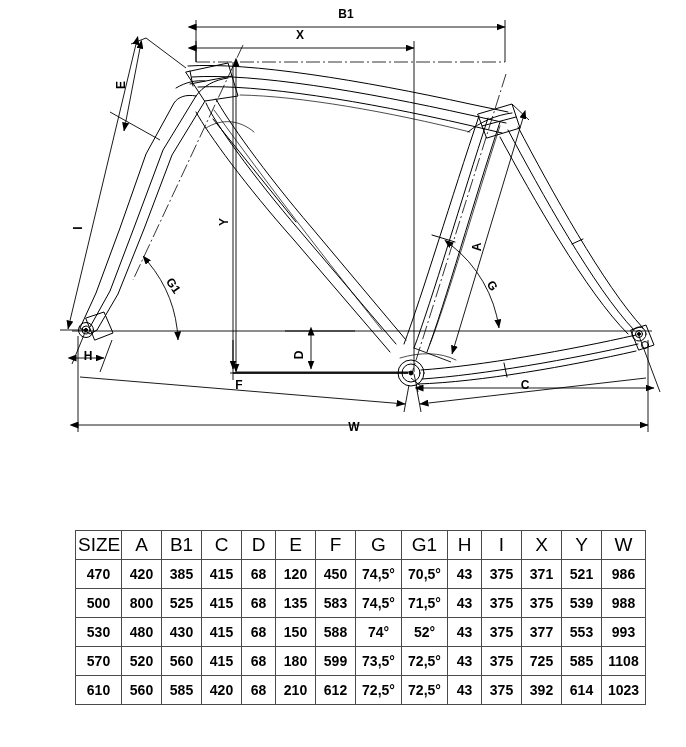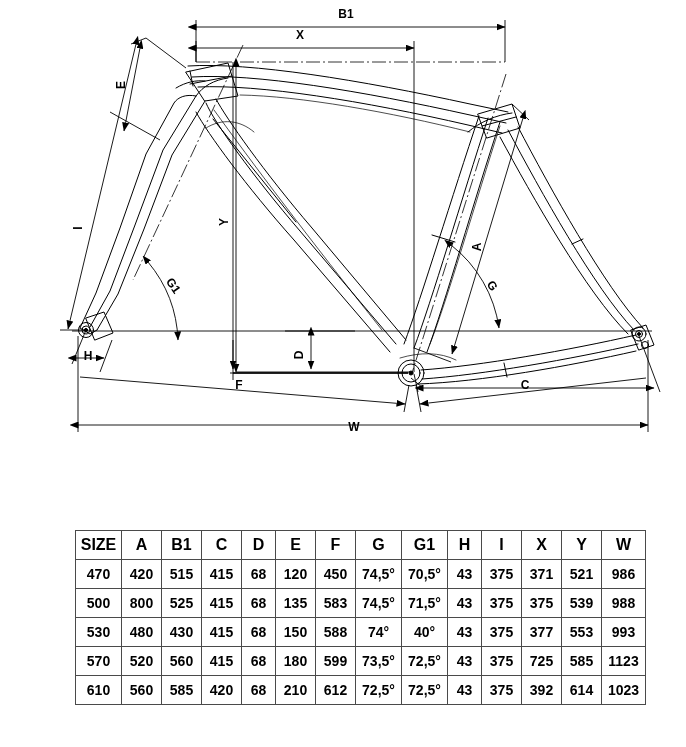--- a/index.html
+++ b/index.html
@@ -61,22 +61,22 @@
     height: 28px;
     padding: 0 2px;
     font-family: "Liberation Sans", sans-serif;
     font-size: 14px;
     font-weight: bold;
     color: #000000;
     white-space: nowrap;
     overflow: hidden;
   }
   table.geo thead th {
-    font-size: 16px;
-    font-weight: bold;
+    font-size: 19px;
+    font-weight: normal;
   }
   col.c-size { width: 46px; }
   col.c-a    { width: 40px; }
   col.c-b1   { width: 40px; }
   col.c-c    { width: 40px; }
   col.c-d    { width: 34px; }
   col.c-e    { width: 40px; }
   col.c-f    { width: 40px; }
   col.c-g    { width: 46px; }
   col.c-g1   { width: 46px; }
@@ -349,21 +349,21 @@
           <th>I</th>
           <th>X</th>
           <th>Y</th>
           <th>W</th>
         </tr>
       </thead>
       <tbody>
         <tr>
           <td>470</td>
           <td>420</td>
-          <td>515</td>
+          <td>385</td>
           <td>415</td>
           <td>68</td>
           <td>120</td>
           <td>450</td>
           <td>74,5°</td>
           <td>70,5°</td>
           <td>43</td>
           <td>375</td>
           <td>371</td>
           <td>521</td>
@@ -387,42 +387,42 @@
         </tr>
         <tr>
           <td>530</td>
           <td>480</td>
           <td>430</td>
           <td>415</td>
           <td>68</td>
           <td>150</td>
           <td>588</td>
           <td>74°</td>
-          <td>40°</td>
+          <td>52°</td>
           <td>43</td>
           <td>375</td>
           <td>377</td>
           <td>553</td>
           <td>993</td>
         </tr>
         <tr>
           <td>570</td>
           <td>520</td>
           <td>560</td>
           <td>415</td>
           <td>68</td>
           <td>180</td>
           <td>599</td>
           <td>73,5°</td>
           <td>72,5°</td>
           <td>43</td>
           <td>375</td>
           <td>725</td>
           <td>585</td>
-          <td>1123</td>
+          <td>1108</td>
         </tr>
         <tr>
           <td>610</td>
           <td>560</td>
           <td>585</td>
           <td>420</td>
           <td>68</td>
           <td>210</td>
           <td>612</td>
           <td>72,5°</td>

